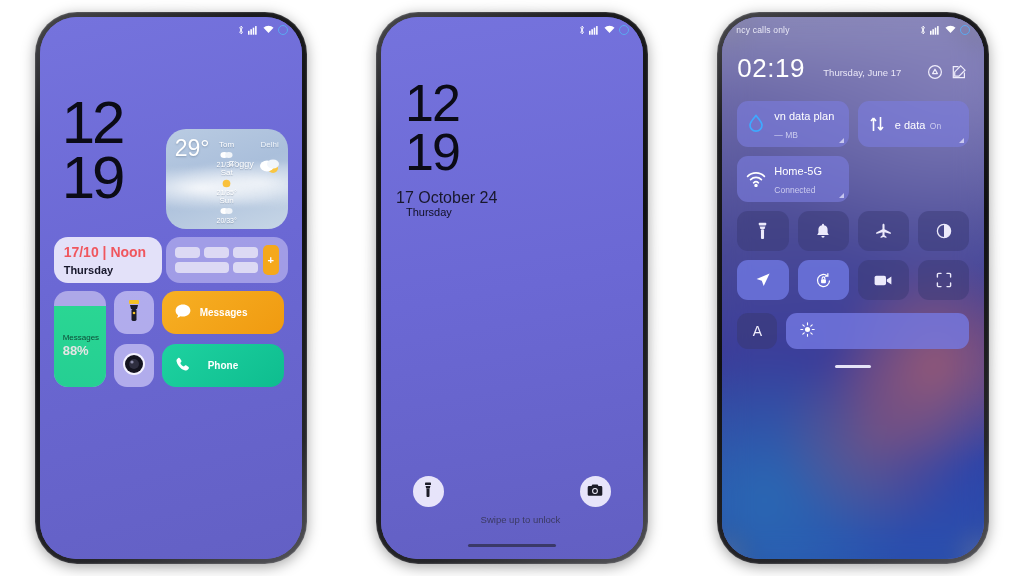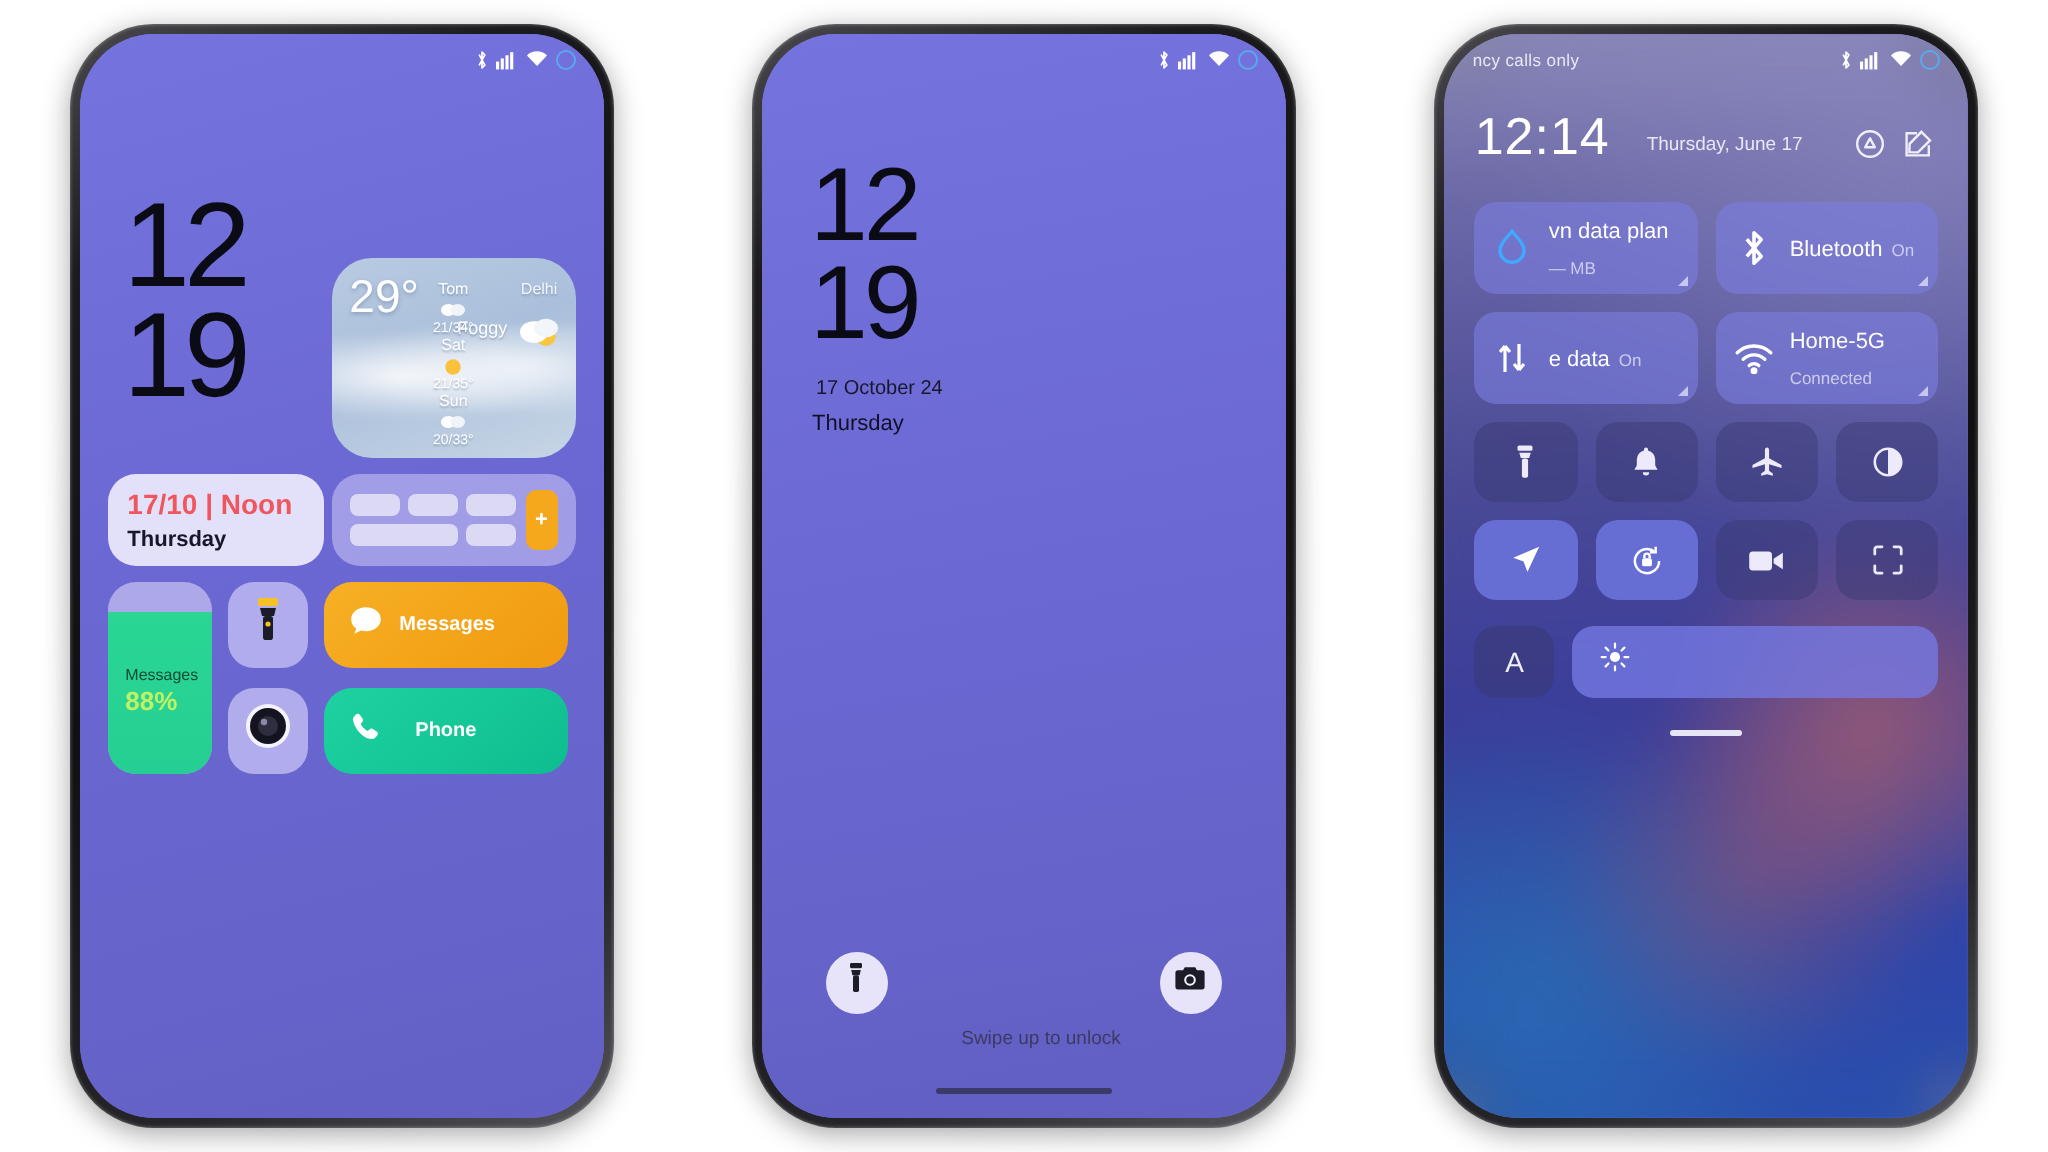--- a/index.html
+++ b/index.html
@@ -83,34 +83,34 @@
   .calc-grid i { display:block; height:11px; border-radius:4px; background:rgba(235,233,248,.8); }
   .calc-grid i.wide { grid-column:span 2; }
   .calc-plus { width:16px; height:30px; border-radius:5px; background:#f5a81c; display:flex; align-items:center; justify-content:center; color:#fff; font-size:11px; font-weight:600; }
 
   .batt-w {
     position:absolute; left:0; top:162px; width:52px; height:96px; border-radius:14px;
     background:rgba(185,180,235,.85); overflow:hidden;
   }
   .batt-w .fill { position:absolute; left:0; right:0; bottom:0; height:84%; background:linear-gradient(180deg,#2ad693 0%,#25cf93 100%); }
   .batt-w .lbl { position:absolute; left:9px; top:42px; font-size:8px; color:#0e4a36; }
-  .batt-w .pct { position:absolute; left:9px; top:52px; font-size:13px; color:#bef264; font-weight:600; }
+  .batt-w .pct { position:absolute; left:9px; top:52px; font-size:13px; color:#e5e5e5; font-weight:600; }
 
   .sq-w { position:absolute; width:40px; height:43px; border-radius:13px; background:rgba(205,200,246,.72); display:flex; align-items:center; justify-content:center; }
   .sq-flash { left:60px; top:162px; }
   .sq-cam { left:60px; top:215px; }
 
   .app-w { position:absolute; left:108px; width:122px; height:43px; border-radius:14px; display:flex; align-items:center; gap:8px; padding-left:12px; color:#fff; font-size:10px; font-weight:600; }
   .app-msg { top:162px; background:linear-gradient(140deg,#f7b024 0%,#f09a10 100%); }
   .app-phone { top:215px; background:linear-gradient(140deg,#1ed2a0 0%,#0ebd8f 100%);gap:16px; }
 
   
   .lock-wall { position:absolute; inset:0; background:linear-gradient(170deg,#7573dd 0%,#6b68d4 50%,#625fc2 100%); }
   .lk-clock { position:absolute; left:24px; top:62px; color:#0b0b16; font-size:52px; font-weight:400; line-height:.95; letter-spacing:-2px; }
-  .lk-date { position:absolute; left:27px; top:172px; color:#18182c; font-size:10px;text-align:right; }
+  .lk-date { position:absolute; left:15px; top:172px; color:#18182c; font-size:16px;text-align:right; }
   .lk-dow  { position:absolute; left:25px; top:189px; color:#101024; font-size:11px; }
 
   .lk-btn { position:absolute; bottom:52px; width:31px; height:31px; border-radius:50%; background:rgba(245,243,255,.9); display:flex; align-items:center; justify-content:center; }
   .lk-flash { left:32px; }
   .lk-cam { right:32px; }
   .lk-hint { position:absolute; bottom:34px; left:0; right:0; text-align:center; font-size:9.5px; color:#3b3a62;padding-left:17px; }
   .home-ind { position:absolute; bottom:12px; left:50%; transform:translateX(-50%); width:88px; height:3px; border-radius:2px; background:#3a3968; }
 
   
   .cc-wall { position:absolute; inset:0;
@@ -386,21 +386,21 @@
             </span>
           <span class="sb-ico">
               <svg width="11" height="9" viewBox="0 0 14 11">
                 <path d="M7 10 0.6 3.3A9 9 0 0 1 13.4 3.3Z" fill="#fff"></path>
               </svg>
             </span>
           <span class="batt-ring"></span>
         </div>
 
         <div class="cc-head">
-          <div class="cc-time">12:14</div>
+          <div class="cc-time">02:19</div>
           <div class="cc-date">Thursday, June 17</div>
           <div class="cc-ic cc-ic-gear">
             <svg width="16" height="16" viewBox="0 0 16 16" fill="none" stroke="#f0eefc" stroke-width="1.2">
                 <circle cx="8" cy="8" r="6.4"></circle>
                 <path d="M8 5.2 10.4 9.6H5.6Z" stroke-linejoin="round"></path>
               </svg>
           </div>
           <div class="cc-ic cc-ic-edit">
             <svg width="16" height="16" viewBox="0 0 16 16" fill="none" stroke="#f0eefc" stroke-width="1.2">
                 <path d="M13.4 8.6v5.1H2.3V2.6h5.2"></path>
@@ -416,32 +416,20 @@
                   <path d="M9 1.6c3.4 4 6 6.6 6 9.6a6 6 0 1 1-12 0c0-3 2.6-5.6 6-9.6Z" fill="none" stroke="#3fa9ff" stroke-width="1.7"></path>
                 </svg>
             </span>
             <span class="tx">
               <span class="t1">vn data plan</span>
               <span class="t2">— MB</span>
             </span>
             <span class="corner"></span>
           </div>
 
-          <div class="bigtile">
-            <span class="ico">
-              <svg width="14" height="20" viewBox="0 0 12 20">
-                  <path d="M2.4 5.6 9.6 14.2 6 17.6V2.4l3.6 3.4-7.2 8.4" fill="none" stroke="#fff" stroke-width="1.8" stroke-linejoin="round"></path>
-                </svg>
-            </span>
-            <span class="tx">
-              <span class="t1">Bluetooth</span>
-              <span class="t2">On</span>
-            </span>
-            <span class="corner"></span>
-          </div>
 
           <div class="bigtile">
             <span class="ico">
               <svg width="16" height="18" viewBox="0 0 16 18" stroke="#fff" stroke-width="1.6" fill="none">
                   <path d="M4.5 16V3M4.5 3 2 6M4.5 3 7 6M11.5 2v13M11.5 15 9 12M11.5 15 14 12"></path>
                 </svg>
             </span>
             <span class="tx">
               <span class="t1">e data</span>
               <span class="t2">On</span>

